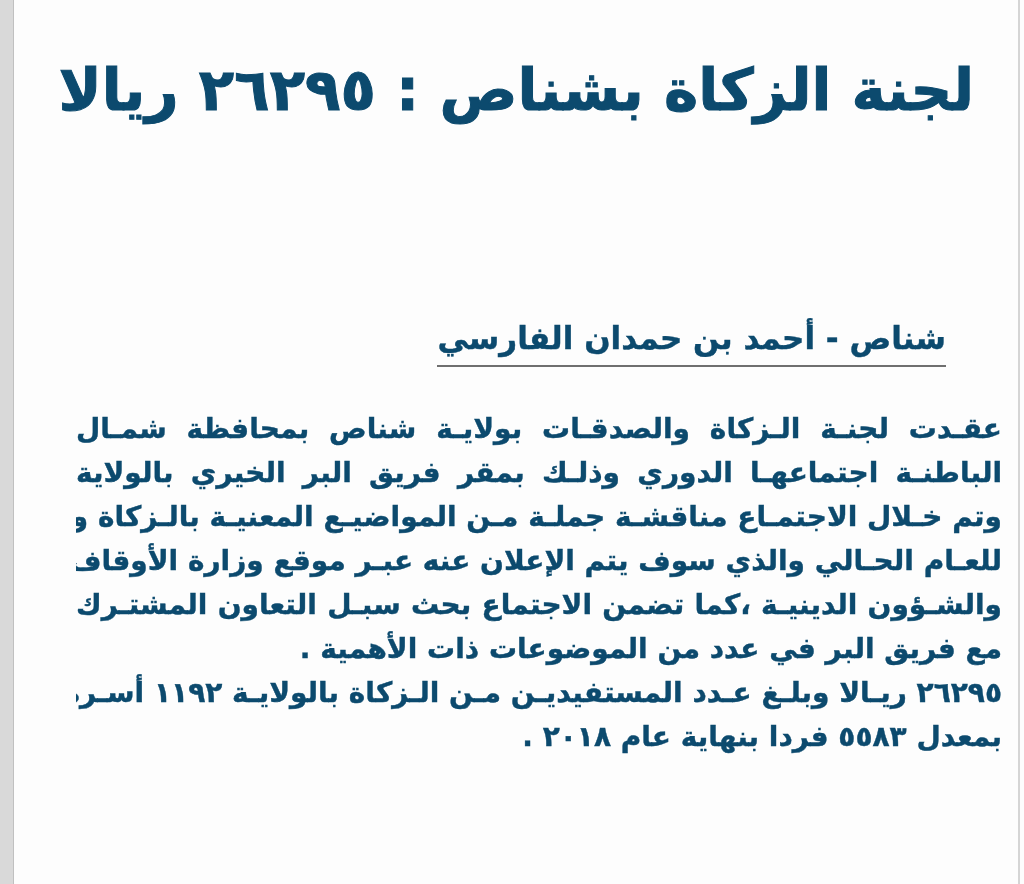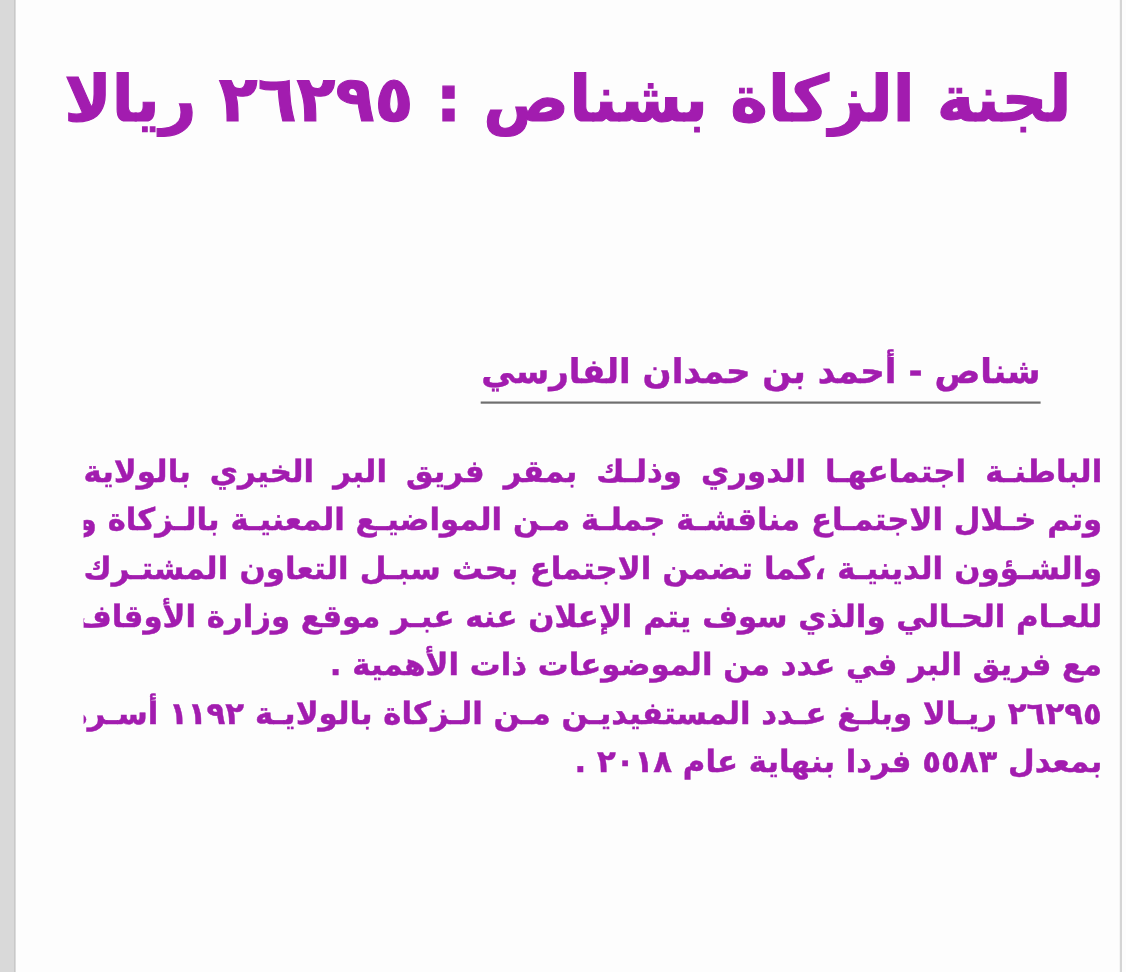--- a/index.html
+++ b/index.html
@@ -7,21 +7,21 @@
     padding: 0;
     background: #ffffff;
   }
   .page {
     position: relative;
     width: 1024px;
     height: 884px;
     background: #fdfdfd;
     overflow: hidden;
     font-family: "DejaVu Sans", sans-serif;
-    color: #a21caf;
+    color: #0c4a6e;
     direction: rtl;
   }
   .edge-left {
     position: absolute;
     left: 0; top: 0; bottom: 0;
     width: 13px;
     background: #d9d9d9;
     border-right: 1px solid #c0c0c0;
   }
   .edge-right {
@@ -91,22 +91,23 @@
 
   <header class="headline">
     <div class="hline">لجنة الزكاة بشناص : ٢٦٢٩٥ ريالا</div>
   </header>
 
   <div class="byline-wrap">
     <span class="byline">شناص - أحمد بن حمدان الفارسي</span>
   </div>
 
   <div class="body-block">
+    <div class="bline">عقـدت لجنـة الـزكاة والصدقـات بولايـة شناص بمحافظة شمـال</div>
     <div class="bline">الباطنـة اجتماعهـا الدوري وذلـك بمقر فريق البر الخيري بالولاية</div>
     <div class="bline">وتم خـلال الاجتمـاع مناقشـة جملـة مـن المواضيـع المعنيـة بالـزكاة و</div>
+    <div class="bline">للعـام الحـالي والذي سوف يتم الإعلان عنه عبـر موقع وزارة الأوقاف</div>
     <div class="bline">والشـؤون الدينيـة ،كما تضمن الاجتماع  بحث سبـل التعاون المشتـرك</div>
-    <div class="bline">للعـام الحـالي والذي سوف يتم الإعلان عنه عبـر موقع وزارة الأوقاف</div>
     <div class="bline para-end">مع فريق البر في عدد من الموضوعات ذات الأهمية .</div>
     <div class="bline">٢٦٢٩٥ ريـالا وبلـغ عـدد المستفيديـن مـن الـزكاة بالولايـة ١١٩٢ أسـرة</div>
     <div class="bline para-end">بمعدل ٥٥٨٣ فردا بنهاية عام ٢٠١٨ .</div>
   </div>
 
 </div>
 
 </body></html>

